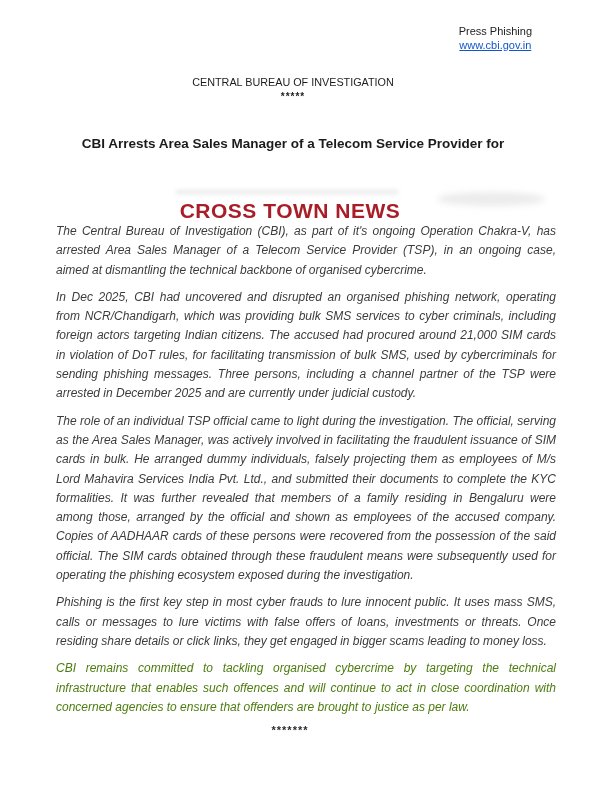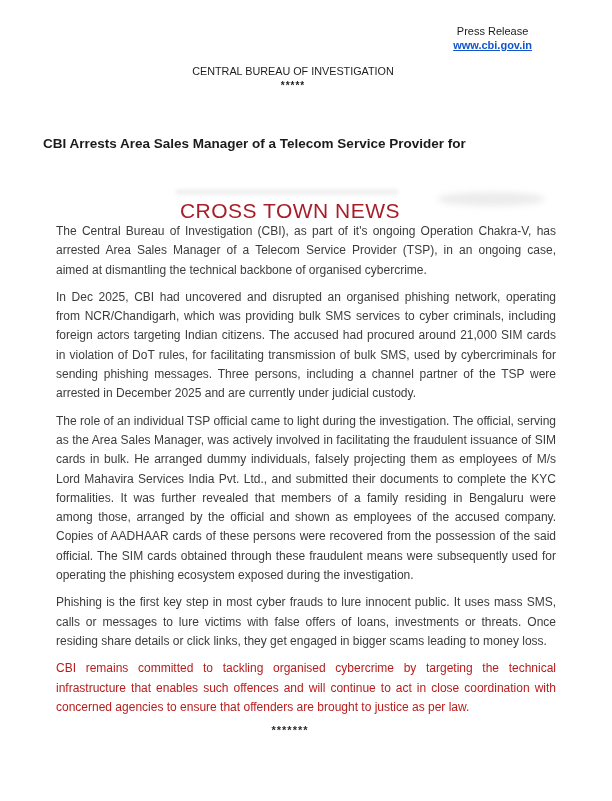--- a/index.html
+++ b/index.html
@@ -19,47 +19,47 @@
     right: 80px;
     text-align: center;
     font-size: 11px;
     line-height: 13.5px;
     color: #1d1d1d;
   }
   .header-right a {
     color: #1155cc;
     text-decoration: underline;
     cursor: pointer;
-    font-weight: bold;
   }
 
   
   .org-block {
     position: absolute;
-    top: 65px;
+    top: 76px;
     left: 56px;
     width: 474px;
     text-align: center;
     font-size: 10.8px;
     line-height: 13.5px;
     color: #1d1d1d;
   }
   .org-block .stars {
     font-size: 10px;
     letter-spacing: 1px;
     font-weight: bold;
     color: #222;
   }
 
   
   .doc-title {
     position: absolute;
     top: 130px;
     left: 43px;
     width: 500px;
+    text-align: center;
     font-weight: bold;
     font-size: 13.5px;
     line-height: 28px;
     color: #1b1b1b;
   }
 
   
   .wm-smudge {
     position: absolute;
     left: 437px;
@@ -91,41 +91,42 @@
     opacity: 0.55;
     filter: blur(2px);
   }
   .wm-text {
     position: absolute;
     left: 0;
     right: 0;
     bottom: 0px;
     text-align: center;
     font-size: 21px;
-    font-weight: normal;
+    font-weight: bold;
     letter-spacing: 0.5px;
     white-space: nowrap;
     color: #a81e28;
   }
 
   
   .body-text {
     position: absolute;
     top: 222px;
     left: 56px;
     width: 500px;
     font-size: 12px;
     line-height: 19.3px;
     color: #3c3c3c;
     text-align: justify;
     z-index: 1;
+    font-style: italic;
   }
   .body-text p { margin: 0 0 8px 0; }
   .body-text p.highlight {
-    color: #b91c1c;
+    color: #4d7c0f;
     margin-top: 6px;
   }
 
   .closing-stars {
     position: absolute;
     top: 724px;
     left: 40px;
     width: 500px;
     text-align: center;
     font-size: 11px;
@@ -133,21 +134,21 @@
     letter-spacing: 1px;
     color: #2b2b2b;
   }
 </style>
 </head>
 <body>
 
 <div class="page">
 
   <div class="header-right">
-    <div>Press Release</div>
+    <div>Press Phishing</div>
     <div>
       <a href="#">www.cbi.gov.in</a>
     </div>
   </div>
 
   <div class="org-block">
     <div>CENTRAL BUREAU OF INVESTIGATION</div>
     <div class="stars">*****</div>
   </div>
 

